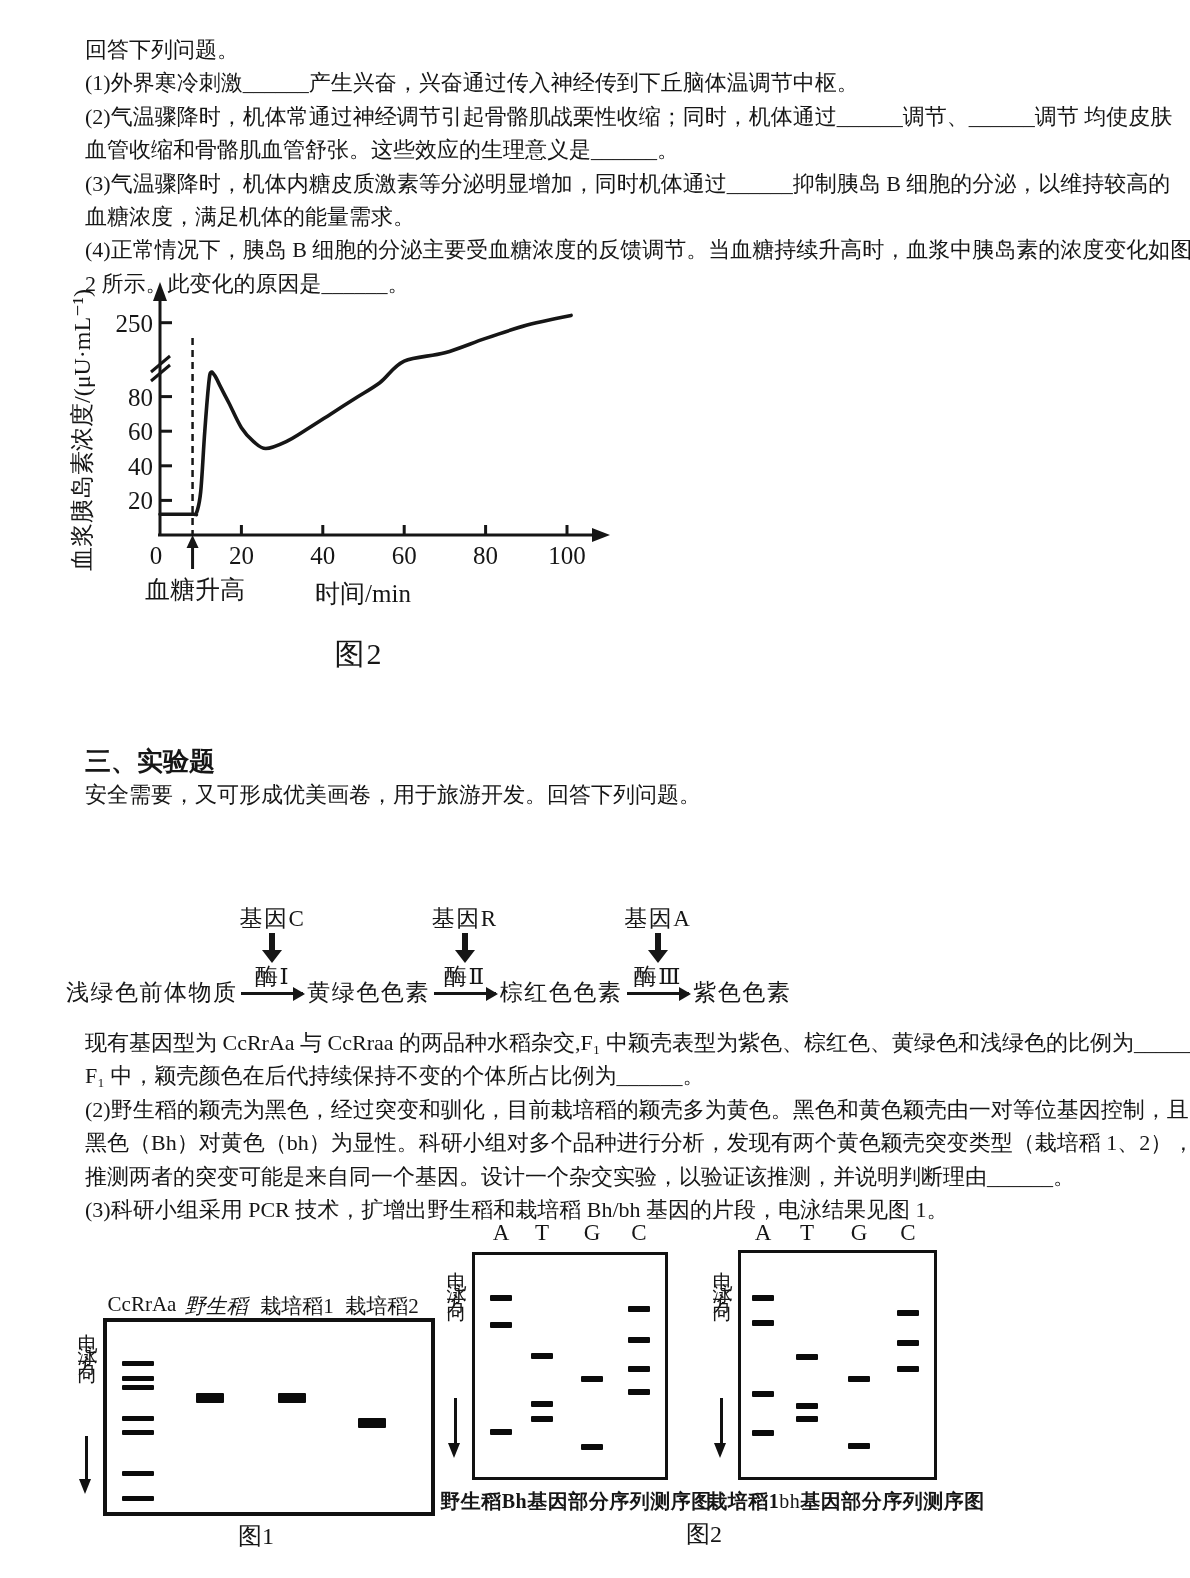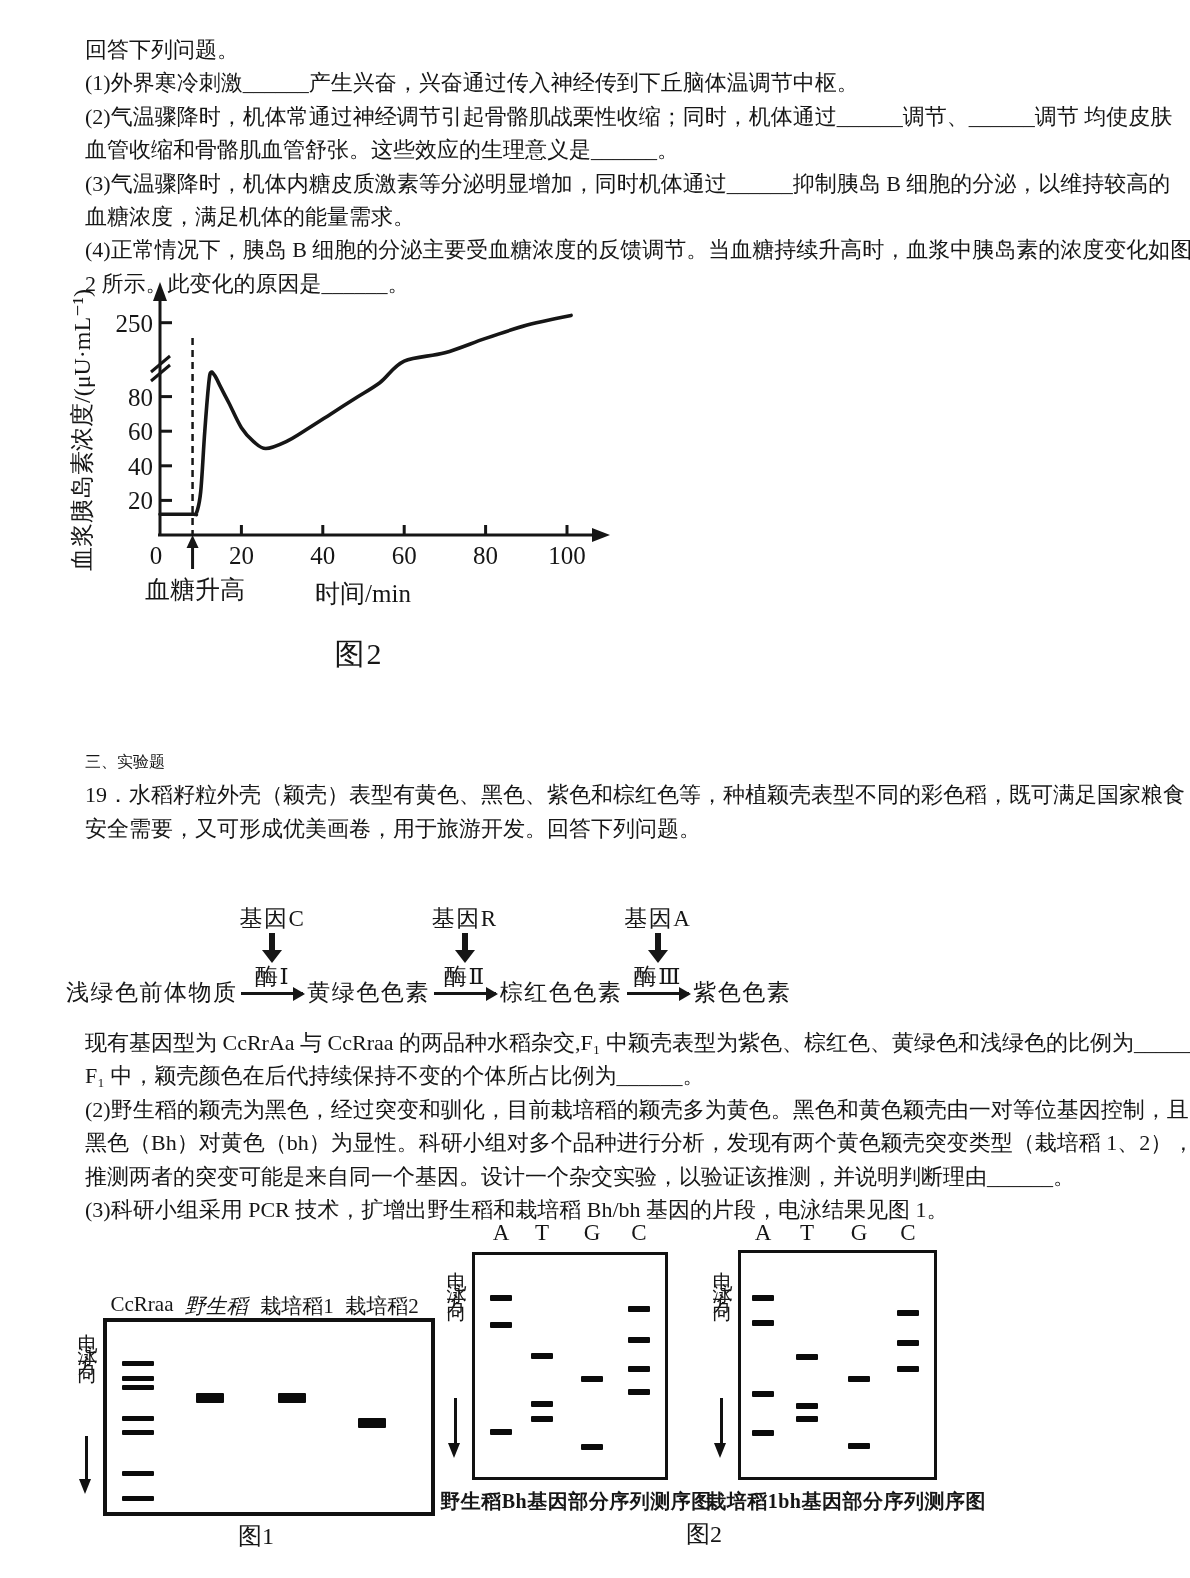--- a/index.html
+++ b/index.html
@@ -1,20 +1,20 @@
 <!DOCTYPE html>
 <html><head>
 <meta charset="utf-8">
 <style>
   html,body{margin:0;padding:0;background:#e8e8e8;}
   .page{position:relative;width:1190px;height:1578px;background:#ffffff;
         font-family:"Liberation Serif","DejaVu Serif",serif;color:#161616;overflow:hidden;}
   .tblock{position:absolute;left:61px;font-size:22px;line-height:33.4px;white-space:pre;margin-left:24px;}
   .tline{height:33.4px;}
-  .tline.bold{font-weight:normal;font-size:16px;}
+  .tline.bold{font-weight:bold;font-size:26px;}
   .cap24{position:absolute;font-size:24px;text-align:center;}
   .cap30{position:absolute;font-size:30px;text-align:center;letter-spacing:2px;}
   .gelcap{position:absolute;font-size:20px;font-weight:bold;text-align:center;letter-spacing:0.5px;}
   .gelbox{position:absolute;border:4px solid #111;background:#fff;box-sizing:border-box;}
   .gelbox.b3{border-width:3px;}
   .band{position:absolute;background:#0b0b0b;border-radius:1px;}
   .lane-label{position:absolute;transform:translateX(-50%);font-size:21px;white-space:nowrap;}
   .lane-label.seq{font-size:23px;}
   .vlabel{position:absolute;writing-mode:vertical-rl;text-orientation:upright;
           font-size:20px;letter-spacing:10px;white-space:nowrap;}
@@ -102,21 +102,21 @@
           </svg></div>
         <div class="penz">酶Ⅲ</div>
         <div class="pharrow"></div>
       </div>
       <div class="pnode">紫色色素</div>
     </div>
   <div id="fig1-host">
       <div class="vlabel" style="left: 75px; top: 1318px;">电泳方向</div>
       <div class="varrow-shaft" style="left: 85px; top: 1436px; height: 44px;"></div>
       <div class="varrow-head" style="left: 79px; top: 1479px;"></div>
-      <div class="lane-label" style="left: 142px; top: 1292px;">CcRraa</div>
+      <div class="lane-label" style="left: 142px; top: 1292px;">CcRrAa</div>
       <div class="lane-label" style="left: 216px; top: 1292px; font-style: italic;">野生稻</div>
       <div class="lane-label" style="left: 297px; top: 1292px;">栽培稻1</div>
       <div class="lane-label" style="left: 382px; top: 1292px;">栽培稻2</div>
       <div class="gelbox" style="left: 103px; top: 1318px; width: 332px; height: 198px;"></div>
       <div class="band" style="left: 122px; top: 1361.44px; width: 32px; height: 5px;"></div>
       <div class="band" style="left: 122px; top: 1376.29px; width: 32px; height: 5px;"></div>
       <div class="band" style="left: 122px; top: 1385.2px; width: 32px; height: 5px;"></div>
       <div class="band" style="left: 122px; top: 1416.28px; width: 32px; height: 5px;"></div>
       <div class="band" style="left: 122px; top: 1430.34px; width: 32px; height: 5px;"></div>
       <div class="band" style="left: 122px; top: 1471.33px; width: 32px; height: 5px;"></div>
@@ -161,19 +161,19 @@
       <div class="band" style="left: 752px; top: 1390.98px; width: 22px; height: 6px;"></div>
       <div class="band" style="left: 752px; top: 1429.62px; width: 22px; height: 6px;"></div>
       <div class="band" style="left: 796px; top: 1353.72px; width: 22px; height: 6px;"></div>
       <div class="band" style="left: 796px; top: 1402.94px; width: 22px; height: 6px;"></div>
       <div class="band" style="left: 796px; top: 1416.05px; width: 22px; height: 6px;"></div>
       <div class="band" style="left: 848px; top: 1376.26px; width: 22px; height: 6px;"></div>
       <div class="band" style="left: 848px; top: 1442.96px; width: 22px; height: 6px;"></div>
       <div class="band" style="left: 897px; top: 1309.56px; width: 22px; height: 6px;"></div>
       <div class="band" style="left: 897px; top: 1339.69px; width: 22px; height: 6px;"></div>
       <div class="band" style="left: 897px; top: 1366.37px; width: 22px; height: 6px;"></div>
-      <div class="gelcap" style="left: 626px; top: 1488px; width: 440px;"><span>栽培稻1</span><span style="font-weight: bold;">bh</span><span>基因部分序列测序图</span></div>
+      <div class="gelcap" style="left: 626px; top: 1488px; width: 440px;"><span>栽培稻1</span><span style="font-weight: normal;">bh</span><span>基因部分序列测序图</span></div>
     </div>
   <div class="cap24" style="left:604px;top:1518px;width:200px;">图2</div>
 <div class="tblock" style="top: 33px;"><div class="tline">回答下列问题。</div><div class="tline">(1)外界寒冷刺激______产生兴奋，兴奋通过传入神经传到下丘脑体温调节中枢。</div><div class="tline">(2)气温骤降时，机体常通过神经调节引起骨骼肌战栗性收缩；同时，机体通过______调节、______调节 均使皮肤</div><div class="tline">血管收缩和骨骼肌血管舒张。这些效应的生理意义是______。</div><div class="tline">(3)气温骤降时，机体内糖皮质激素等分泌明显增加，同时机体通过______抑制胰岛 B 细胞的分泌，以维持较高的</div><div class="tline">血糖浓度，满足机体的能量需求。</div><div class="tline">(4)正常情况下，胰岛 B 细胞的分泌主要受血糖浓度的反馈调节。当血糖持续升高时，血浆中胰岛素的浓度变化如图</div><div class="tline">2 所示。此变化的原因是______。</div></div>
-    <div class="tblock" style="top: 745px;"><div class="tline bold">三、实验题</div><div class="tline">19．水稻籽粒外壳（颖壳）表型有黄色、黑色、紫色和棕红色等，种植颖壳表型不同的彩色稻，既可满足国家粮食</div><div class="tline">安全需要，又可形成优美画卷，用于旅游开发。回答下列问题。</div></div>
+    <div class="tblock" style="top: 745px;"><div class="tline bold">三、实验题</div><div class="tline">安全需要，又可形成优美画卷，用于旅游开发。回答下列问题。</div></div>
     <div class="tblock" style="top: 1026px;"><div class="tline">现有基因型为 CcRrAa 与 CcRraa 的两品种水稻杂交,F₁ 中颖壳表型为紫色、棕红色、黄绿色和浅绿色的比例为______。</div><div class="tline">F₁ 中，颖壳颜色在后代持续保持不变的个体所占比例为______。</div><div class="tline">(2)野生稻的颖壳为黑色，经过突变和驯化，目前栽培稻的颖壳多为黄色。黑色和黄色颖壳由一对等位基因控制，且</div><div class="tline">黑色（Bh）对黄色（bh）为显性。科研小组对多个品种进行分析，发现有两个黄色颖壳突变类型（栽培稻 1、2），</div><div class="tline">推测两者的突变可能是来自同一个基因。设计一个杂交实验，以验证该推测，并说明判断理由______。</div><div class="tline">(3)科研小组采用 PCR 技术，扩增出野生稻和栽培稻 Bh/bh 基因的片段，电泳结果见图 1。</div></div>
   </div>
 
 </body></html>

